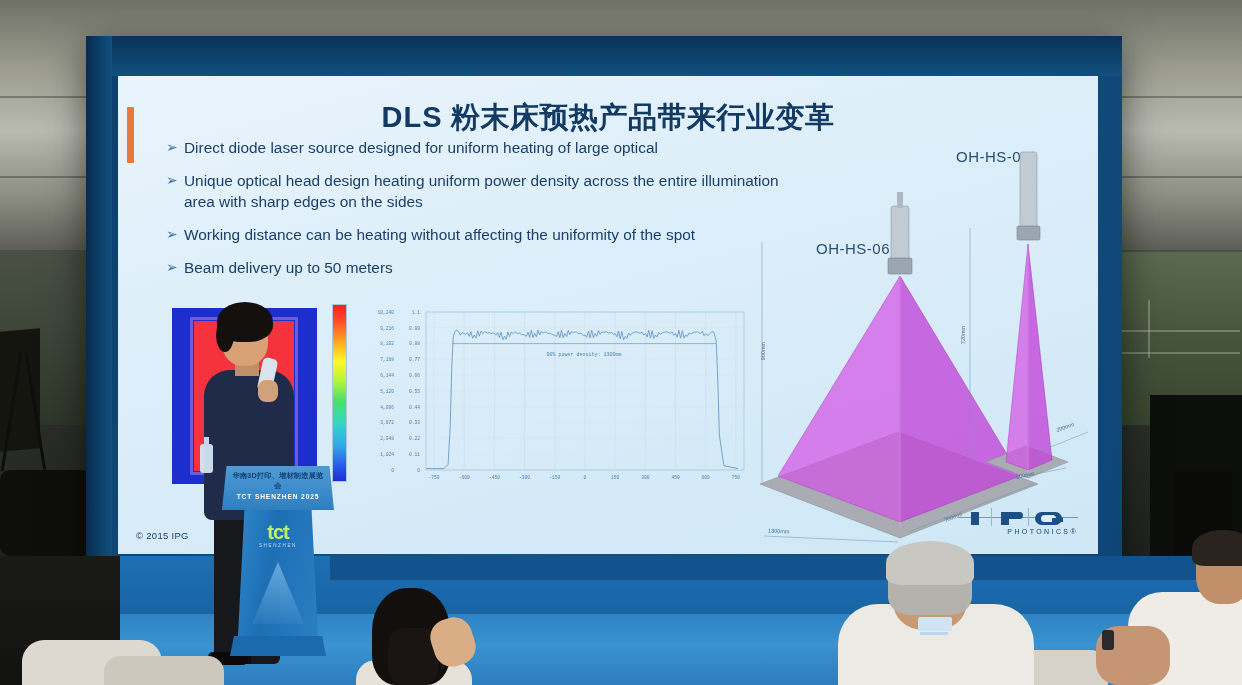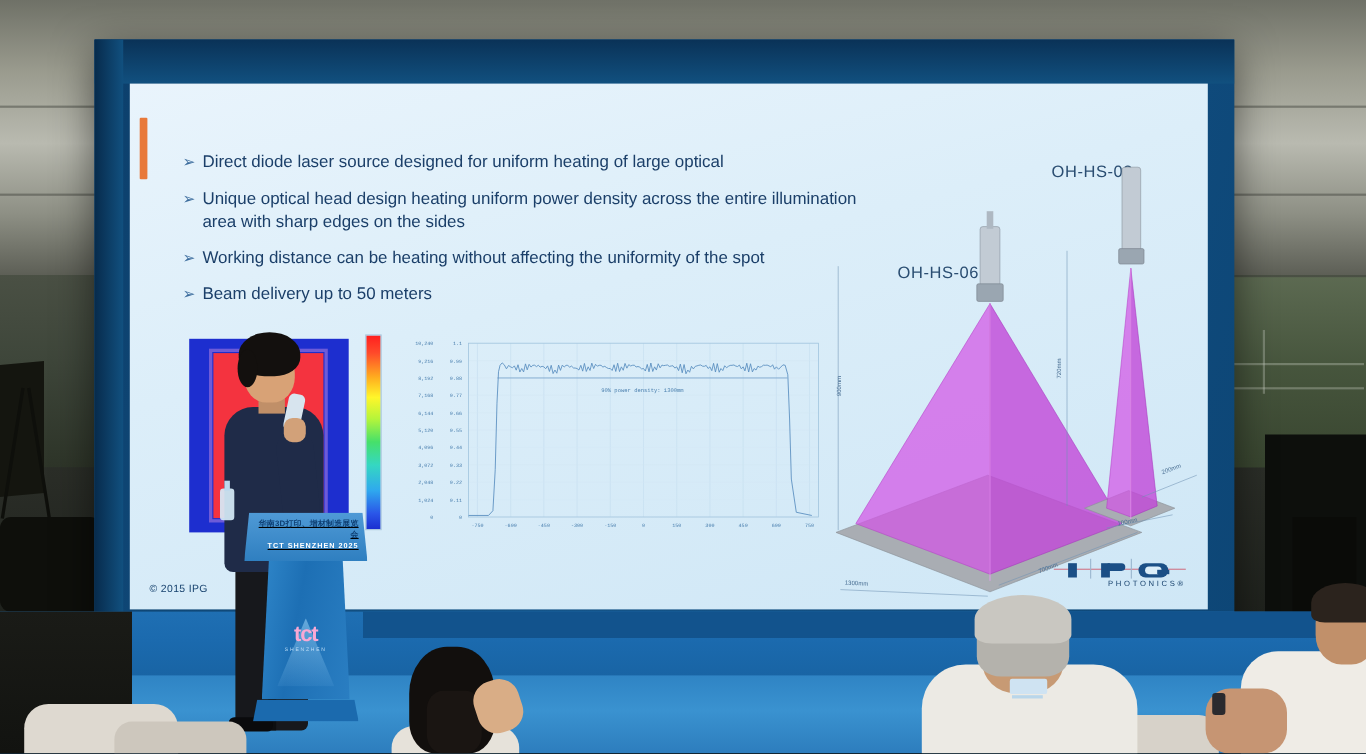--- a/index.html
+++ b/index.html
@@ -87,28 +87,28 @@
   .p-hand{position:absolute;left:62px;top:80px;width:20px;height:22px;border-radius:8px;background:#d2a179;}
   .p-mic{position:absolute;left:64px;top:58px;width:15px;height:34px;border-radius:5px;background:#d7e4ee;transform:rotate(12deg);}
   .p-legs{position:absolute;left:18px;top:214px;width:66px;height:150px;background:#17181c;border-radius:6px;}
   .p-leggap{position:absolute;left:48px;top:250px;width:7px;height:114px;background:#0d0e10;}
   .p-shoe{position:absolute;left:12px;top:352px;width:40px;height:13px;border-radius:5px;background:#0a0a0c;}
 
   
   .podium{position:absolute;left:222px;top:466px;width:112px;height:202px;}
   .pod-top{position:absolute;left:0;top:0;width:112px;height:44px;background:linear-gradient(180deg,#4f9ad6,#2f7fc0);
     clip-path:polygon(4% 0,96% 0,100% 100%,0 100%);}
-  .pod-sign{position:absolute;left:8px;top:5px;width:96px;text-align:right;text-decoration:underline;}
+  .pod-sign{position:absolute;left:8px;top:5px;width:96px;text-align:center;}
   .pod-cn{font-size:7.2px;color:#0e3f73;font-weight:bold;letter-spacing:.2px;}
   .pod-en{font-size:6.6px;color:#fff;font-weight:bold;letter-spacing:.9px;margin-top:2px;}
   .pod-body{position:absolute;left:16px;top:44px;width:80px;height:126px;
     background:linear-gradient(100deg,#2f86c9 0%,#1d6fb4 40%,#2a7ec2 100%);
     clip-path:polygon(8% 0,92% 0,100% 100%,0 100%);}
   .pod-logo{position:absolute;left:34px;top:56px;width:44px;text-align:center;}
-  .pod-tct{font-size:20px;font-weight:bold;color:#f9a8d4;letter-spacing:-1px;line-height:1;margin-top:45px;}
+  .pod-tct{font-size:20px;font-weight:bold;color:#bef264;letter-spacing:-1px;line-height:1;}
   .pod-tct-sub{font-size:4.6px;color:#bcdcf6;letter-spacing:1.6px;margin-top:1px;}
   .pod-chev{position:absolute;left:30px;top:96px;width:52px;height:62px;
     background:linear-gradient(180deg,rgba(160,215,250,.55),rgba(120,185,235,.1));
     clip-path:polygon(50% 0,100% 100%,0 100%);}
   .pod-base{position:absolute;left:8px;top:170px;width:96px;height:20px;background:#1b6aae;
     clip-path:polygon(4% 0,96% 0,100% 100%,0 100%);}
   .bottle{position:absolute;left:200px;top:437px;width:13px;height:36px;}
   .bottle-b{position:absolute;left:0;top:7px;width:13px;height:29px;border-radius:3px;background:rgba(214,235,248,.92);}
   .bottle-c{position:absolute;left:4px;top:0;width:5px;height:9px;background:#bcd9ee;}
 
@@ -168,20 +168,24 @@
   <div class="frame">
     <div class="frame-inner-shade"></div>
     <div class="frame-top-dark"></div>
     <div class="frame-left-dark"></div>
   </div>
 
   <div class="slide">
 
     <div class="slide-accent"></div>
 
+    <div class="slide-title">
+      <span class="en">DLS</span>
+      <span>粉末床预热产品带来行业变革</span>
+    </div>
 
     <div class="bullets">
       <div class="bullet">
         <span class="mk">➢</span>
         <span class="tx">Direct diode laser source designed for uniform heating of large optical</span>
       </div>
       <div class="bullet">
         <span class="mk">➢</span>
         <span class="tx">Unique optical head design heating uniform power density across the entire illumination area with sharp edges on the sides</span>
       </div>

